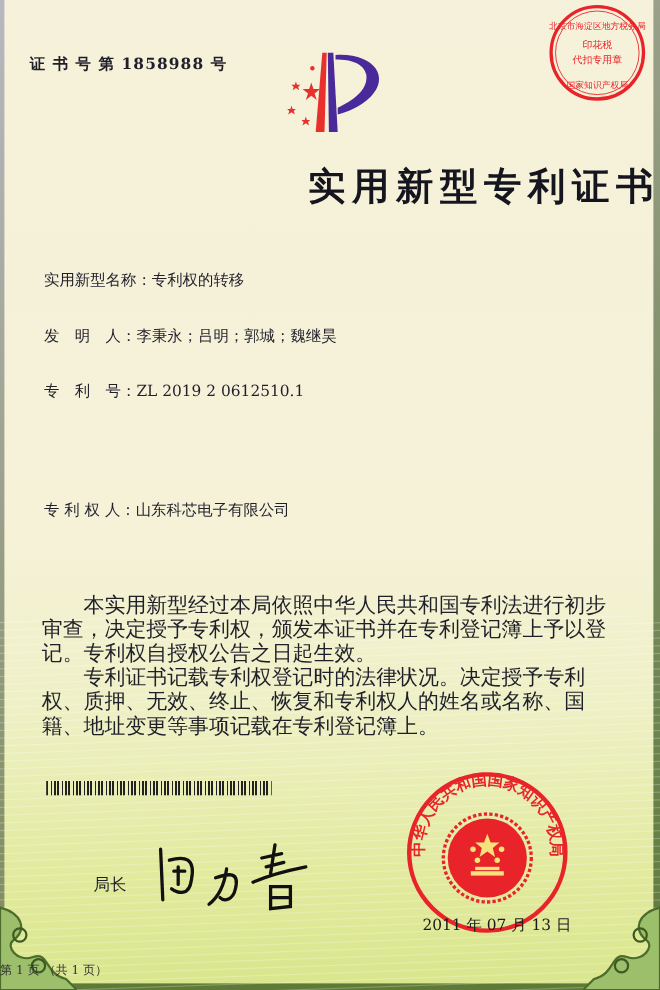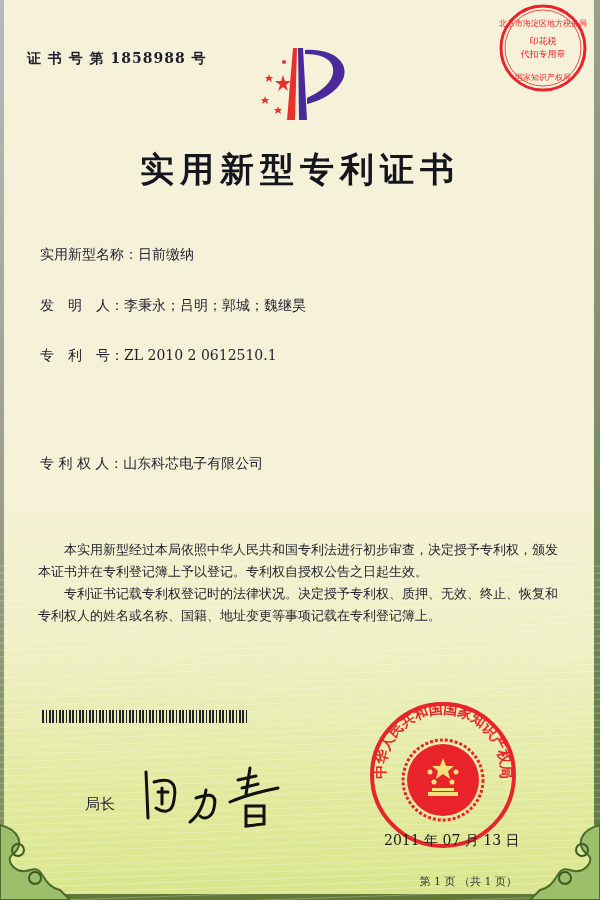--- a/index.html
+++ b/index.html
@@ -14,33 +14,33 @@
   .border-right { position: absolute; right: 0; top: 0; width: 6px; height: 900px; background: linear-gradient(180deg,#9aa08a,#5d7a3a); }
   .border-bottom { position: absolute; left: 0; bottom: 0; width: 600px; height: 6px; background: #5f7a37; }
   .wave {
     position: absolute; left: 0; top: 560px; width: 600px; height: 340px;
     background: repeating-linear-gradient(178deg, rgba(255,255,255,0.0) 0px, rgba(255,255,255,0.0) 5px, rgba(255,255,255,0.25) 6px, rgba(255,255,255,0.0) 7px);
     pointer-events: none;
   }
   .cert-no { position: absolute; left: 27px; top: 50px; font-size: 14px; letter-spacing: 1px; font-weight: bold; }
   .logo { position: absolute; left: 245px; top: 40px; width: 110px; height: 80px; }
   .top-seal { position: absolute; left: 497px; top: 2px; width: 92px; height: 92px; }
-  .title { position: absolute; left: 0; right: 0; top: 147px; text-align: center; font-size: 34px; letter-spacing: 6px; color: #15151f; font-family: Liberation Serif, serif; font-weight: bold; }
+  .title { position: absolute; left: 0; right: 0; top: 147px; text-align: right; font-size: 34px; letter-spacing: 6px; color: #15151f; font-family: Liberation Serif, serif; font-weight: bold; }
   .field { position: absolute; left: 40px; font-size: 14px; white-space: nowrap; }
   .field .label { display: inline-block; }
-  .body-text { position: absolute; left: 38px; width: 520px; font-size: 13px; line-height: 22px; }
+  .body-text { position: absolute; left: 38px; width: 520px; font-size: 19px; line-height: 22px; }
   .body-text p { margin: 0; text-indent: 2em; }
   .barcode { position: absolute; left: 42px; top: 710px; width: 205px; height: 13px;
     background: repeating-linear-gradient(90deg, #222 0 2px, transparent 2px 4px, #222 4px 5px, transparent 5px 7px, #222 7px 9px, transparent 9px 10px);
   }
   .director { position: absolute; left: 85px; top: 795px; font-size: 15px; font-family: Liberation Serif, serif; }
   .signature { position: absolute; left: 138px; top: 760px; width: 150px; height: 70px; }
   .big-seal { position: absolute; left: 368px; top: 700px; width: 150px; height: 150px; }
   .seal-date { position: absolute; left: 384px; top: 832px; font-size: 14px; color: #1a1a1a; }
-  .page-footer { position: absolute; left: 12px; right: 0; top: 874px; text-align: right; font-size: 11px; color: #333; padding-right: 83px; }
+  .page-footer { position: absolute; left: 0; right: 0; top: 874px; text-align: left; font-size: 11px; color: #333; padding-right: 112px; }
   .corner { position: absolute; width: 70px; height: 80px; }
 </style>
 </head>
 <body>
 
 <div class="page">
   <div class="border-left"></div>
   <div class="border-right"></div>
   <div class="border-bottom"></div>
   <div class="wave"></div>
@@ -77,27 +77,27 @@
     <circle cx="46" cy="46" r="38" fill="none" stroke="#e8242a" stroke-width="0.8"></circle>
     <text x="46" y="42" text-anchor="middle" font-size="9" fill="#e8242a" font-family="DejaVu Sans, sans-serif">印花税</text>
     <text x="46" y="55" text-anchor="middle" font-size="9" fill="#e8242a" font-family="DejaVu Sans, sans-serif">代扣专用章</text>
     <text x="46" y="24" text-anchor="middle" font-size="8" fill="#e8242a" font-family="DejaVu Sans, sans-serif">北京市海淀区地方税务局</text>
     <text x="46" y="78" text-anchor="middle" font-size="8" fill="#e8242a" font-family="DejaVu Sans, sans-serif">国家知识产权局</text>
   </svg>
 
   <div class="title">实用新型专利证书</div>
 
   <div class="field" style="top:246px">
-    <span class="label">实用新型名称：</span><span>日前缴纳</span>
+    <span class="label">实用新型名称：</span><span>专利权的转移</span>
   </div>
   <div class="field" style="top:297px">
     <span class="label">发　明　人：</span><span>李秉永；吕明；郭城；魏继昊</span>
   </div>
   <div class="field" style="top:347px">
-    <span class="label">专　利　号：</span><span>ZL 2010 2 0612510.1</span>
+    <span class="label">专　利　号：</span><span>ZL 2019 2 0612510.1</span>
   </div>
   <div class="field" style="top:455px">
     <span class="label">专 利 权 人：</span><span>山东科芯电子有限公司</span>
   </div>
 
   <div class="body-text" style="top:539px">
     <p>本实用新型经过本局依照中华人民共和国专利法进行初步审查，决定授予专利权，颁发本证书并在专利登记簿上予以登记。专利权自授权公告之日起生效。</p>
     <p>专利证书记载专利权登记时的法律状况。决定授予专利权、质押、无效、终止、恢复和专利权人的姓名或名称、国籍、地址变更等事项记载在专利登记簿上。</p>
   </div>
 

